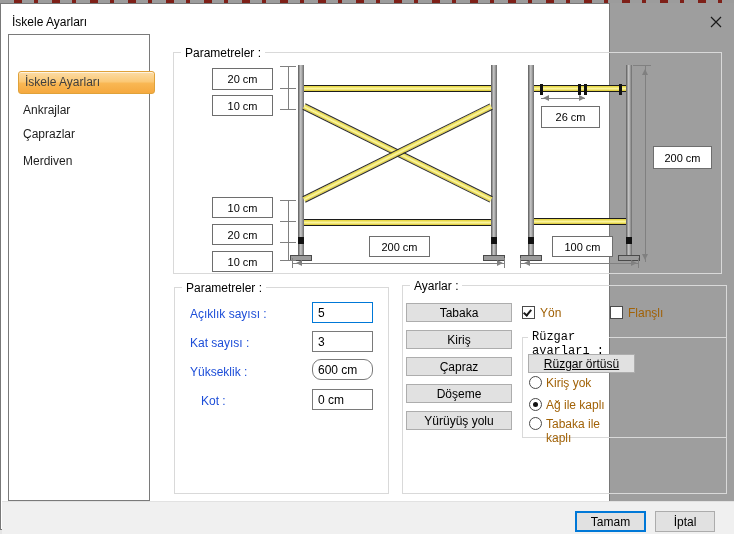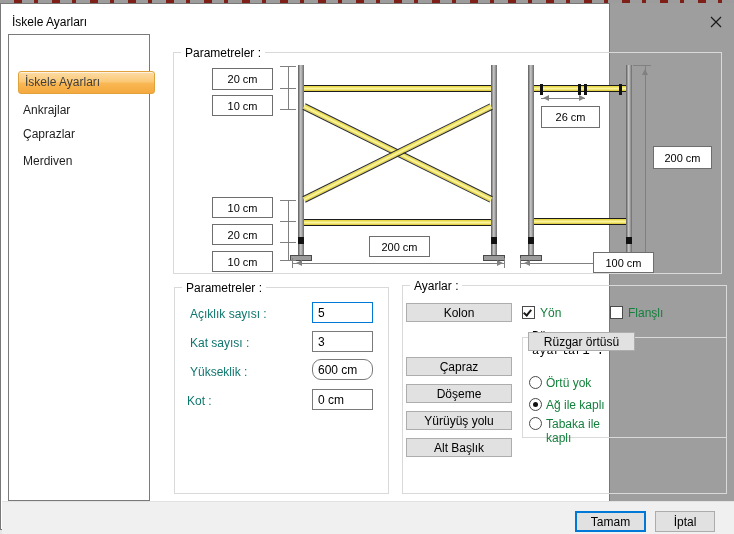--- a/index.html
+++ b/index.html
@@ -49,36 +49,36 @@
   .dline { position:absolute; background:#808080; }
   .dimbox { position:absolute; background:#fff; border:1px solid #6e6e6e; font-size:11px;
     display:flex; align-items:center; justify-content:center; color:#000; }
   .arr { position:absolute; width:0; height:0; border:3px solid transparent; }
   .arr.l { border-right:6px solid #808080; }
   .arr.r { border-left:6px solid #808080; }
   .arr.u { border-bottom:6px solid #808080; }
   .arr.d { border-top:6px solid #808080; }
 
   
-  .fld-label { position:absolute; color:#0f766e; }
+  .fld-label { position:absolute; color:#1d4ed8; }
   .fld-input { position:absolute; width:61px; height:21px; border:1px solid #7a7a7a;
     font-family:"Liberation Sans",sans-serif; font-size:12px; padding:0 0 0 5px; background:#fff; color:#000; }
   .fld-input.focused { border:1px solid #0078d7; }
 
   
   .gbtn { position:absolute; left:405px; width:106px; height:19px; background:#e1e1e1;
     border:1px solid #adadad; font-family:"Liberation Sans",sans-serif; font-size:12px;
     display:flex; align-items:center; justify-content:center; color:#000; }
   .chk { position:absolute; width:13px; height:13px; background:#fff; border:1px solid #4a4a4a; }
   .chk .mark { position:absolute; left:2px; top:1px; width:5px; height:8px;
     border-right:2px solid #1a1a1a; border-bottom:2px solid #1a1a1a; transform:rotate(40deg); }
   .radio { position:absolute; width:13px; height:13px; border:1px solid #4a4a4a; border-radius:50%; background:#fff; }
   .radio.sel::after { content:""; position:absolute; left:3px; top:3px; width:5px; height:5px;
     border-radius:50%; background:#111; }
-  .ctl-label { position:absolute; color:#15803d; }
+  .ctl-label { position:absolute; color:#a16207; }
 
   
   .footer { position:absolute; left:1px; top:497px; width:732px; height:33px;
     background:#f0f0f0; border-top:1px solid #e2e2e2; }
   .btn-ok { position:absolute; left:574px; top:507px; width:71px; height:21px;
     background:#e1e1e1; border:2px solid #0078d7; font-size:12px;
     display:flex; align-items:center; justify-content:center; }
   .btn-cancel { position:absolute; left:654px; top:507px; width:60px; height:21px;
     background:#e1e1e1; border:1px solid #acacac; font-size:12px;
     display:flex; align-items:center; justify-content:center; }
@@ -171,56 +171,56 @@
     <div class="arr d" style="left:641px; top:250px;"></div>
 
     <div class="dimbox" style="left:211px; top:64px; width:61px; height:22px;">20 cm</div>
     <div class="dimbox" style="left:211px; top:91px; width:61px; height:21px;">10 cm</div>
     <div class="dimbox" style="left:211px; top:193px; width:61px; height:21px;">10 cm</div>
     <div class="dimbox" style="left:211px; top:220px; width:61px; height:21px;">20 cm</div>
     <div class="dimbox" style="left:211px; top:247px; width:61px; height:21px;">10 cm</div>
     <div class="dimbox" style="left:368px; top:232px; width:61px; height:21px;">200 cm</div>
     <div class="dimbox" style="left:540px; top:102px; width:59px; height:22px;">26 cm</div>
     <div class="dimbox" style="left:652px; top:142px; width:59px; height:23px;">200 cm</div>
-    <div class="dimbox" style="left:551px; top:248px; width:61px; height:21px;margin-left:41px;">100 cm</div>
+    <div class="dimbox" style="left:551px; top:232px; width:61px; height:21px;">100 cm</div>
 
     <div class="group" style="left:173px; top:283px; width:215px; height:207px;"></div>
     <div class="group-label" style="left:181px; top:277px;">Parametreler :</div>
 
     <div class="fld-label" style="left:189px; top:303px;">Açıklık sayısı :</div>
     <input class="fld-input focused" style="left: 311px; top: 298px;" value="5">
     <div class="fld-label" style="left:189px; top:332px;">Kat sayısı :</div>
     <input class="fld-input" style="left: 311px; top: 327px;" value="3">
     <div class="fld-label" style="left:189px; top:361px;">Yükseklik :</div>
     <input class="fld-input" style="left: 311px; top: 355px; border-radius: 9px;" value="600 cm">
-    <div class="fld-label" style="left:186px; top:390px;">Kot :</div>
+    <div class="fld-label" style="left:200px; top:390px;">Kot :</div>
     <input class="fld-input" style="left: 311px; top: 385px;" value="0 cm">
 
     <div class="group" style="left:401px; top:281px; width:325px; height:209px;"></div>
     <div class="group-label" style="left:409px; top:275px;text-align:center;">Ayarlar :</div>
 
-    <button class="gbtn" style="top:299px;">Kolon</button>
+    <button class="gbtn" style="top:299px;">Tabaka</button>
+    <button class="gbtn" style="top:326px;">Kiriş</button>
     <button class="gbtn" style="top:353px;">Çapraz</button>
     <button class="gbtn" style="top:380px;">Döşeme</button>
     <button class="gbtn" style="top:407px;">Yürüyüş yolu</button>
-    <button class="gbtn" style="top:434px;">Alt Başlık</button>
 
     <div class="chk" style="left:521px; top:302px;">
       <span class="mark"></span>
     </div>
     <div class="ctl-label" style="left:539px; top:302px;">Yön</div>
     <div class="chk" style="left:609px; top:302px;"></div>
     <div class="ctl-label" style="left:627px; top:302px;">Flanşlı</div>
 
     <div class="group" style="left:521px; top:333px; width:205px; height:101px;"></div>
     <div class="group-label" style="left:527px; top:326px;font-family:Liberation Mono, monospace;">Rüzgar ayarları :</div>
-    <button class="gbtn" style="left:527px; top:328px; width:107px;">Rüzgar örtüsü</button>
+    <button class="gbtn" style="left:527px; top:350px; width:107px;text-decoration:underline;">Rüzgar örtüsü</button>
 
     <div class="radio" style="left:528px; top:372px;"></div>
-    <div class="ctl-label" style="left:545px; top:372px;">Örtü yok</div>
+    <div class="ctl-label" style="left:545px; top:372px;">Kiriş yok</div>
     <div class="radio sel" style="left:528px; top:394px;"></div>
     <div class="ctl-label" style="left:545px; top:394px;">Ağ ile kaplı</div>
     <div class="radio" style="left:528px; top:413px;"></div>
     <div class="ctl-label" style="left:545px; top:413px;">Tabaka ile kaplı</div>
 
     <div class="footer"></div>
     <button class="btn-ok">Tamam</button>
     <button class="btn-cancel">İptal</button>
   </div>
 </div>

